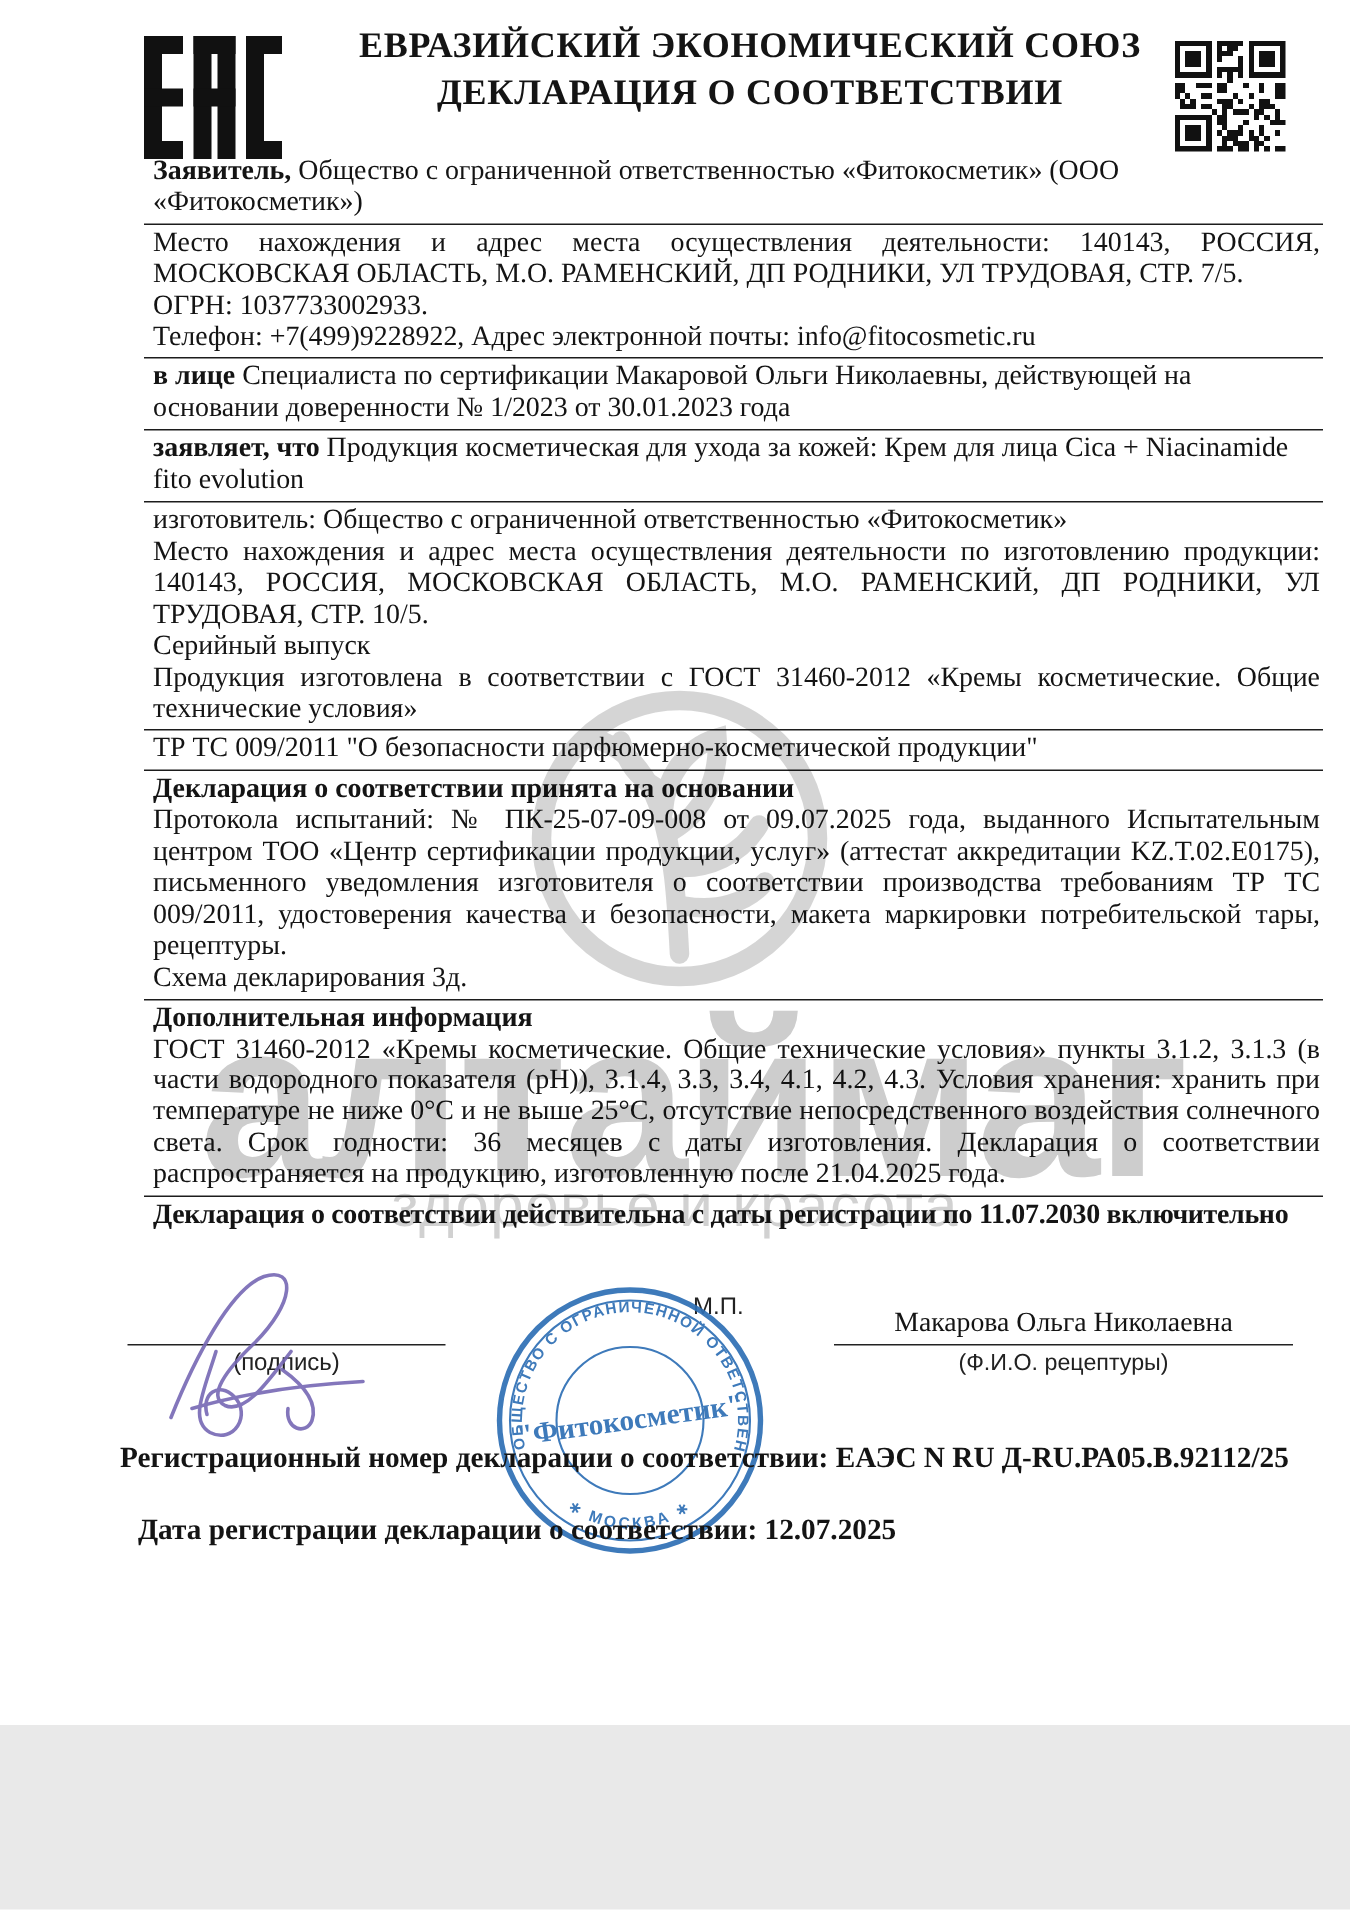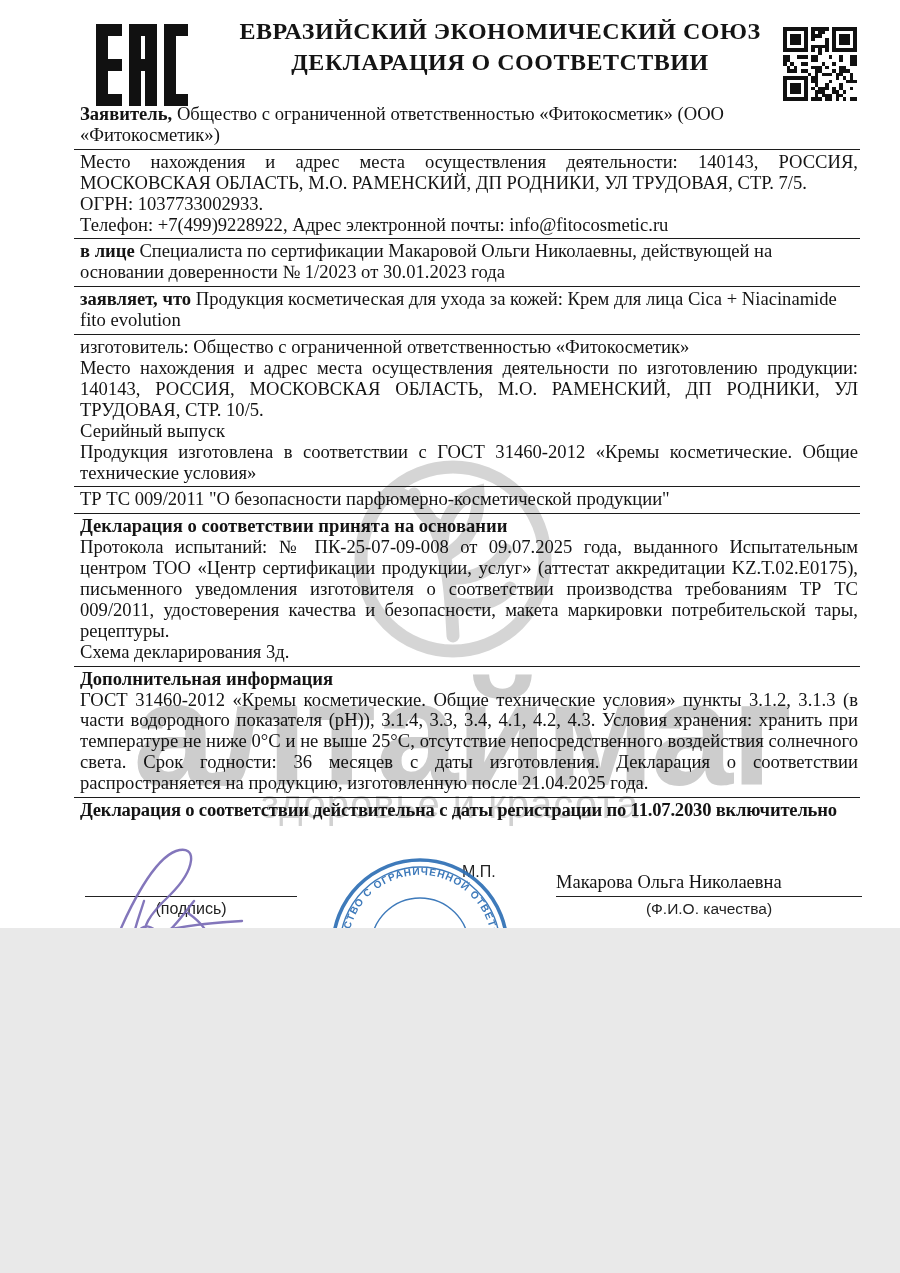--- a/index.html
+++ b/index.html
@@ -1,27 +1,27 @@
 <!DOCTYPE html>
 <html lang="ru"><head>
 <meta charset="utf-8">
 <style>
   html,body{margin:0;padding:0;background:#e9e9e9;}
   .page{
-    position:relative;width:900px;height:928px;margin:0 auto;
+    position:relative;width:900px;height:1150px;margin:0 auto;
     background:#ffffff;overflow:hidden;
     font-family:"Liberation Serif",serif;color:#141414;
   }
   
   .eac-logo{position:absolute;left:96px;top:24px;width:92px;height:82px;}
   .doc-title{position:absolute;left:150px;top:16px;width:700px;text-align:center;
     font-weight:bold;font-size:24px;line-height:31px;letter-spacing:.5px;}
   .qr{position:absolute;left:783px;top:27px;width:74px;height:74px;}
   
-  .sections{position:absolute;left:74px;top:102px;width:786px;font-size:18.6px;line-height:20.9px;}
+  .sections{position:absolute;left:96px;top:102px;width:786px;font-size:18.6px;line-height:20.9px;}
   .section{padding:2px 0 3px 0;border-bottom:1.6px solid #1c1c1c;}
   .section:last-child{border-bottom:none;}
   .para{margin:0 2px 0 6px;}
   .para.justify{text-align:justify;}
   .para.nowrap{white-space:nowrap;letter-spacing:-0.2px;}
   .para b{font-weight:bold;}
   
   .wm{position:absolute;pointer-events:none;mix-blend-mode:multiply;z-index:5;}
   .wm-logo{left:352px;top:458px;width:202px;height:202px;opacity:.55;}
   .wm-big{left:0;top:660px;width:100%;text-align:center;
@@ -31,21 +31,21 @@
     font-family:"Liberation Sans",sans-serif;font-weight:normal;
     font-size:40px;color:#b2b2b2;opacity:.6;letter-spacing:1px;}
   
   .sig-area{position:absolute;left:0;top:0;width:900px;height:1273px;z-index:2;}
   .sig-line{position:absolute;left:85px;top:896px;width:212px;border-top:1.4px solid #222;}
   .sig-caption{position:absolute;left:85px;top:900px;width:212px;text-align:center;
     font-family:"Liberation Sans",sans-serif;font-size:16px;color:#222;}
   .mp-label{position:absolute;left:462px;top:863px;
     font-family:Liberation Sans, sans-serif;font-size:16px;color:#222;}
   .name-line{position:absolute;left:556px;top:896px;width:306px;border-top:1.4px solid #222;}
-  .holder-name{position:absolute;left:556px;top:872px;width:306px;text-align:left;font-size:18.5px;}
+  .holder-name{position:absolute;left:556px;top:872px;width:306px;text-align:center;font-size:18.5px;}
   .holder-caption{position:absolute;left:556px;top:900px;width:306px;text-align:center;
     font-family:"Liberation Sans",sans-serif;font-size:15.5px;color:#222;}
   .signature-svg{position:absolute;left:92px;top:843px;width:250px;height:118px;}
   .stamp-svg{position:absolute;left:325px;top:852px;width:190px;height:190px;opacity:.92;}
   
   .reg-line{position:absolute;left:80px;top:962px;width:780px;font-weight:bold;font-size:19.5px;z-index:3;}
   .date-line{position:absolute;left:92px;top:1010px;width:780px;font-weight:bold;font-size:19.5px;z-index:3;}
 </style>
 </head>
 <body>
@@ -347,21 +347,21 @@
   </svg>
   <div class="wm wm-big">алтаймаг</div>
   <div class="wm wm-sub">здоровье и красота</div>
 
   <div class="sig-area">
     <div class="sig-line"></div>
     <div class="sig-caption">(подпись)</div>
     <div class="mp-label">М.П.</div>
     <div class="name-line"></div>
     <div class="holder-name">Макарова Ольга Николаевна</div>
-    <div class="holder-caption">(Ф.И.О. качества)</div>
+    <div class="holder-caption">(Ф.И.О. рецептуры)</div>
 
     <svg class="signature-svg" viewBox="0 0 250 118" aria-hidden="true">
       <g fill="none" stroke="#7668b4" stroke-width="2.4" stroke-linecap="round" opacity=".9">
         <path d="M22,102 C38,62 62,16 84,8 C106,1 104,26 78,52 C58,71 46,88 58,94 C72,100 88,76 102,58"></path>
         <path d="M36,96 C70,86 112,80 150,78"></path>
         <path d="M52,58 C44,84 34,104 48,112 C64,120 76,100 64,88 C54,78 42,86 46,100"></path>
         <path d="M96,70 C110,80 120,92 116,104 C112,114 98,110 100,96"></path>
       </g>
     </svg>
 

